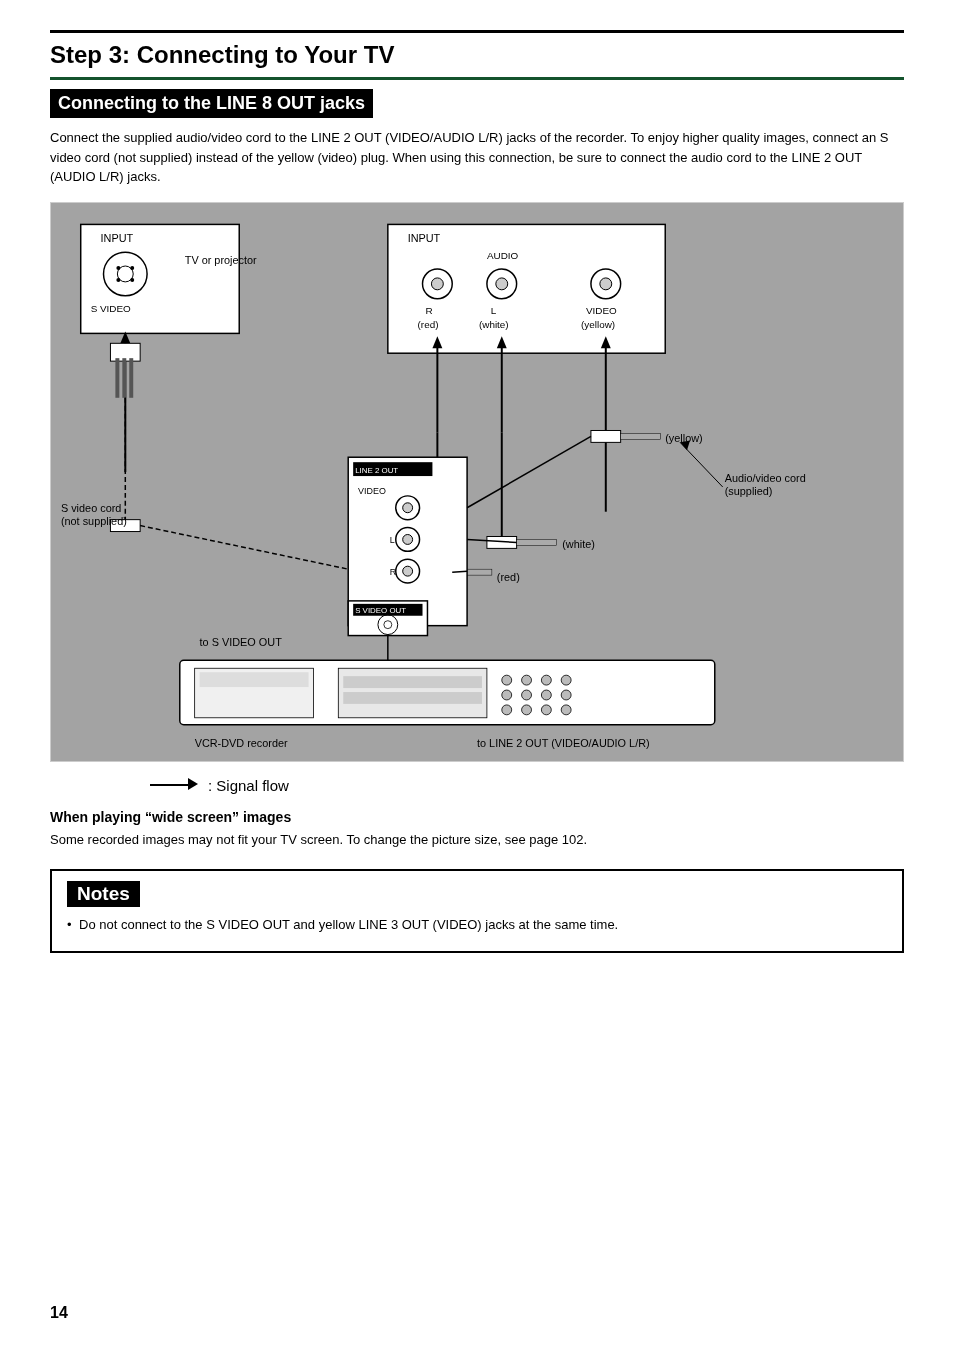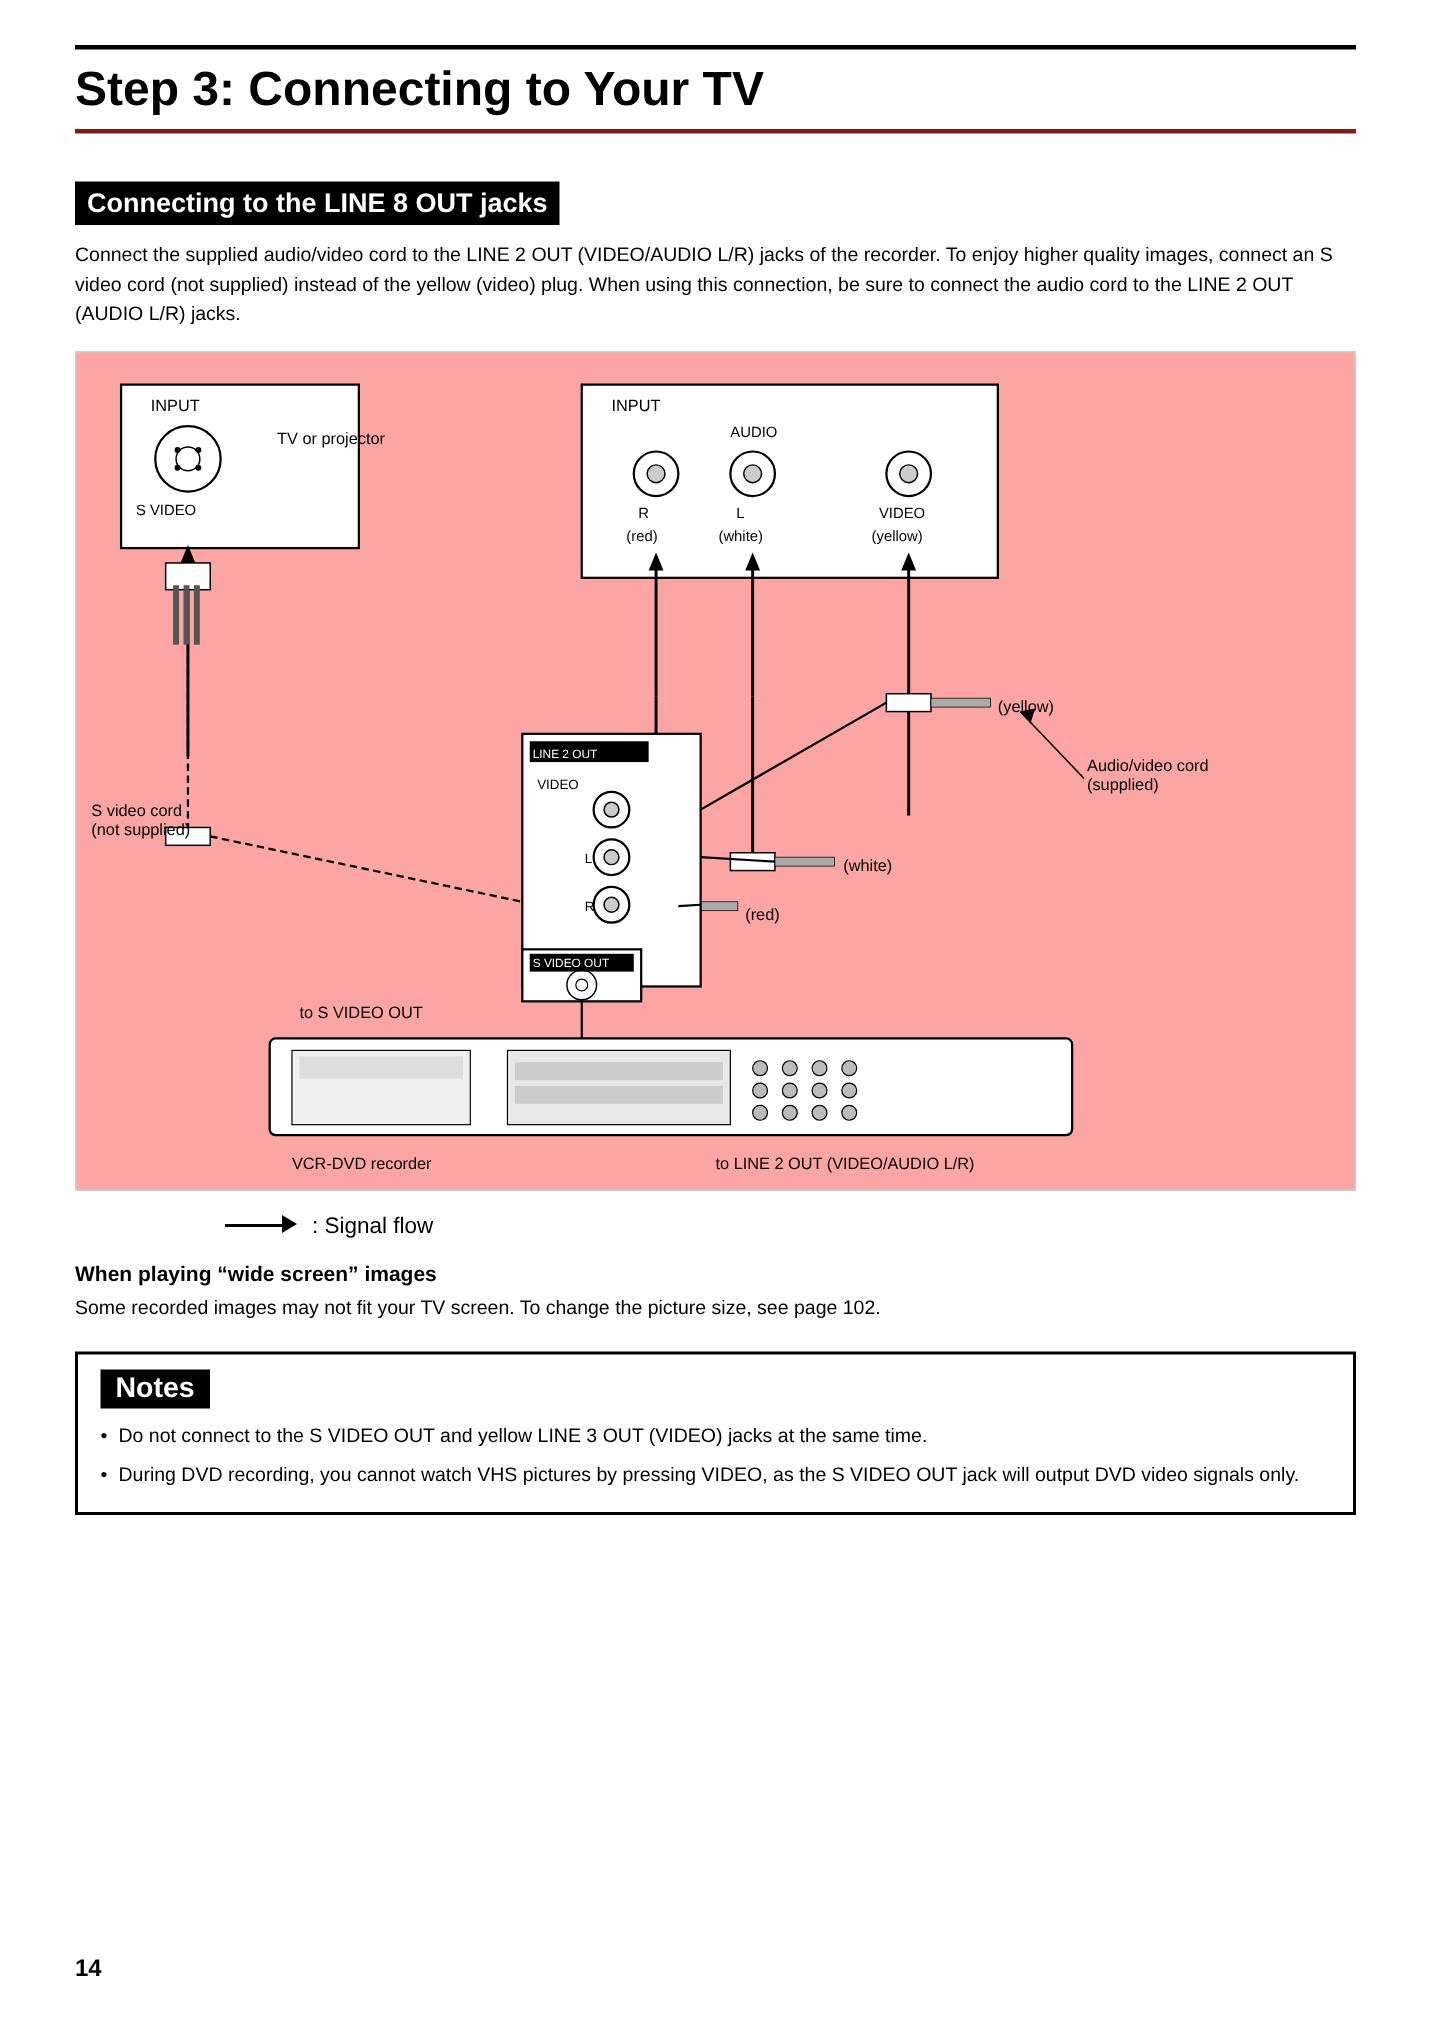--- a/index.html
+++ b/index.html
@@ -17,26 +17,26 @@
     .page-number {
       position: absolute;
       bottom: 30px;
       left: 50px;
       font-size: 16px;
       font-weight: bold;
     }
 
     
     .page-title {
-      font-size: 32px;
+      font-size: 24px;
       font-weight: bold;
       border-top: 3px solid #000;
-      border-bottom: 3px solid #7f1d1d;
+      border-bottom: 3px solid #14532d;
       padding: 8px 0;
-      margin-bottom: 32px;
+      margin-bottom: 9px;
     }
 
     
     .section-heading {
       font-size: 18px;
       font-weight: bold;
       background: #000;
       color: #fff;
       padding: 4px 8px;
       display: inline-block;
@@ -49,21 +49,21 @@
       line-height: 1.5;
       margin-bottom: 15px;
     }
 
     
     .diagram-container {
       border: 1px solid #ccc;
       margin: 15px 0;
       position: relative;
       height: 560px;
-      background: #fca5a5;
+      background: #a3a3a3;
       overflow: hidden;
     }
 
     
     .signal-flow-legend {
       display: flex;
       align-items: center;
       gap: 8px;
       margin: 8px 0 15px 100px;
       font-size: 15px;
@@ -320,18 +320,17 @@
 
 
 <h3 class="sub-heading">When playing “wide screen” images</h3>
 <p class="body-text">Some recorded images may not fit your TV screen. To change the picture size, see page 102.</p>
 
 
 <div class="notes-box">
   <div class="notes-title">Notes</div>
   <ul class="notes-list" id="notes-list">
   <li>Do not connect to the S VIDEO OUT and yellow LINE 3 OUT (VIDEO) jacks at the same time.</li>
-      <li>During DVD recording, you cannot watch VHS pictures by pressing VIDEO, as the S VIDEO OUT jack will output DVD video signals only.</li>
     </ul>
 </div>
 
 
 
 
 </body></html>

